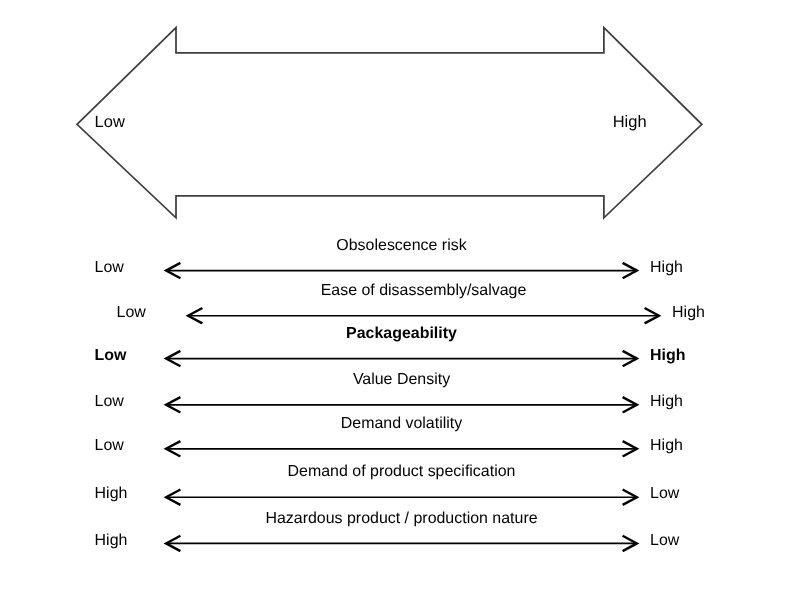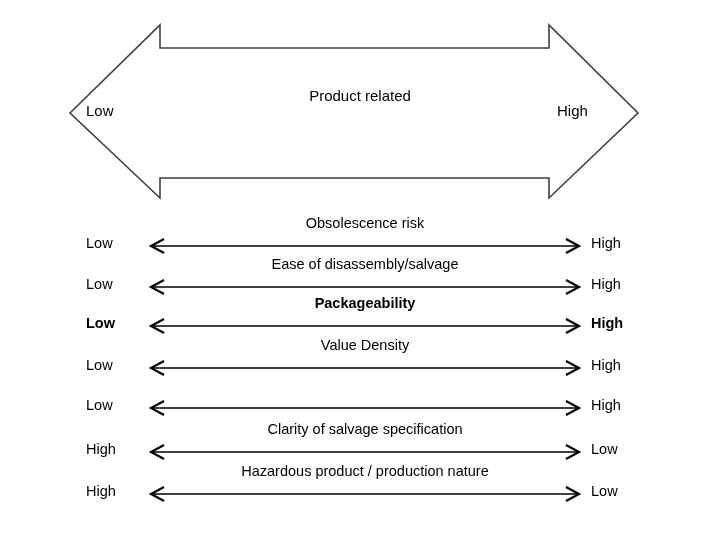--- a/index.html
+++ b/index.html
@@ -102,35 +102,34 @@
 <div id="canvas">
 
   <svg id="banner-arrow-svg" viewBox="0 0 720 215">
     <polygon points="70,113 160,25 160,48 549,48 549,25 638,113 549,198 549,178 160,178 160,198" fill="#ffffff" stroke="#3f3f3f" stroke-width="1.6" stroke-linejoin="miter"></polygon>
   </svg>
 
   <span class="banner-label" id="banner-low">Low</span>
   <span class="banner-label" id="banner-high">High</span>
 
   <div id="banner-title">
-    <div>Product related</div>
   </div>
 
   <div class="scale-row" style="top:214px;">
     <div class="row-caption">Obsolescence risk</div>
     <span class="row-end-label left">Low</span>
     <span class="row-end-label right">High</span>
     <svg class="row-arrow-svg" viewBox="0 0 450 20">
       <line x1="11" y1="12" x2="439" y2="12" stroke="#000000" stroke-width="1.5"></line>
       <polyline points="24,5 11,12 24,19" fill="none" stroke="#000000" stroke-width="2.2" stroke-linecap="butt" stroke-linejoin="miter"></polyline>
       <polyline points="426,5 439,12 426,19" fill="none" stroke="#000000" stroke-width="2.2" stroke-linecap="butt" stroke-linejoin="miter"></polyline>
     </svg>
   </div>
 
-  <div class="scale-row" style="top:255px;">
+  <div class="scale-row" style="top:255px;margin-left:20px;">
     <div class="row-caption">Ease of disassembly/salvage</div>
     <span class="row-end-label left">Low</span>
     <span class="row-end-label right">High</span>
     <svg class="row-arrow-svg" viewBox="0 0 450 20">
       <line x1="11" y1="12" x2="439" y2="12" stroke="#000000" stroke-width="1.5"></line>
       <polyline points="24,5 11,12 24,19" fill="none" stroke="#000000" stroke-width="2.2" stroke-linecap="butt" stroke-linejoin="miter"></polyline>
       <polyline points="426,5 439,12 426,19" fill="none" stroke="#000000" stroke-width="2.2" stroke-linecap="butt" stroke-linejoin="miter"></polyline>
     </svg>
   </div>
 
@@ -150,31 +149,32 @@
     <span class="row-end-label left">Low</span>
     <span class="row-end-label right">High</span>
     <svg class="row-arrow-svg" viewBox="0 0 450 20">
       <line x1="11" y1="12" x2="439" y2="12" stroke="#000000" stroke-width="1.5"></line>
       <polyline points="24,5 11,12 24,19" fill="none" stroke="#000000" stroke-width="2.2" stroke-linecap="butt" stroke-linejoin="miter"></polyline>
       <polyline points="426,5 439,12 426,19" fill="none" stroke="#000000" stroke-width="2.2" stroke-linecap="butt" stroke-linejoin="miter"></polyline>
     </svg>
   </div>
 
   <div class="scale-row" style="top:376px;">
+    <div class="row-caption">Demand volatility</div>
     <span class="row-end-label left">Low</span>
     <span class="row-end-label right">High</span>
     <svg class="row-arrow-svg" viewBox="0 0 450 20">
       <line x1="11" y1="12" x2="439" y2="12" stroke="#000000" stroke-width="1.5"></line>
       <polyline points="24,5 11,12 24,19" fill="none" stroke="#000000" stroke-width="2.2" stroke-linecap="butt" stroke-linejoin="miter"></polyline>
       <polyline points="426,5 439,12 426,19" fill="none" stroke="#000000" stroke-width="2.2" stroke-linecap="butt" stroke-linejoin="miter"></polyline>
     </svg>
   </div>
 
   <div class="scale-row" style="top:420px;">
-    <div class="row-caption">Clarity of salvage specification</div>
+    <div class="row-caption">Demand of product specification</div>
     <span class="row-end-label left">High</span>
     <span class="row-end-label right">Low</span>
     <svg class="row-arrow-svg" viewBox="0 0 450 20">
       <line x1="11" y1="12" x2="439" y2="12" stroke="#000000" stroke-width="1.5"></line>
       <polyline points="24,5 11,12 24,19" fill="none" stroke="#000000" stroke-width="2.2" stroke-linecap="butt" stroke-linejoin="miter"></polyline>
       <polyline points="426,5 439,12 426,19" fill="none" stroke="#000000" stroke-width="2.2" stroke-linecap="butt" stroke-linejoin="miter"></polyline>
     </svg>
   </div>
 
   <div class="scale-row" style="top:462px;">

